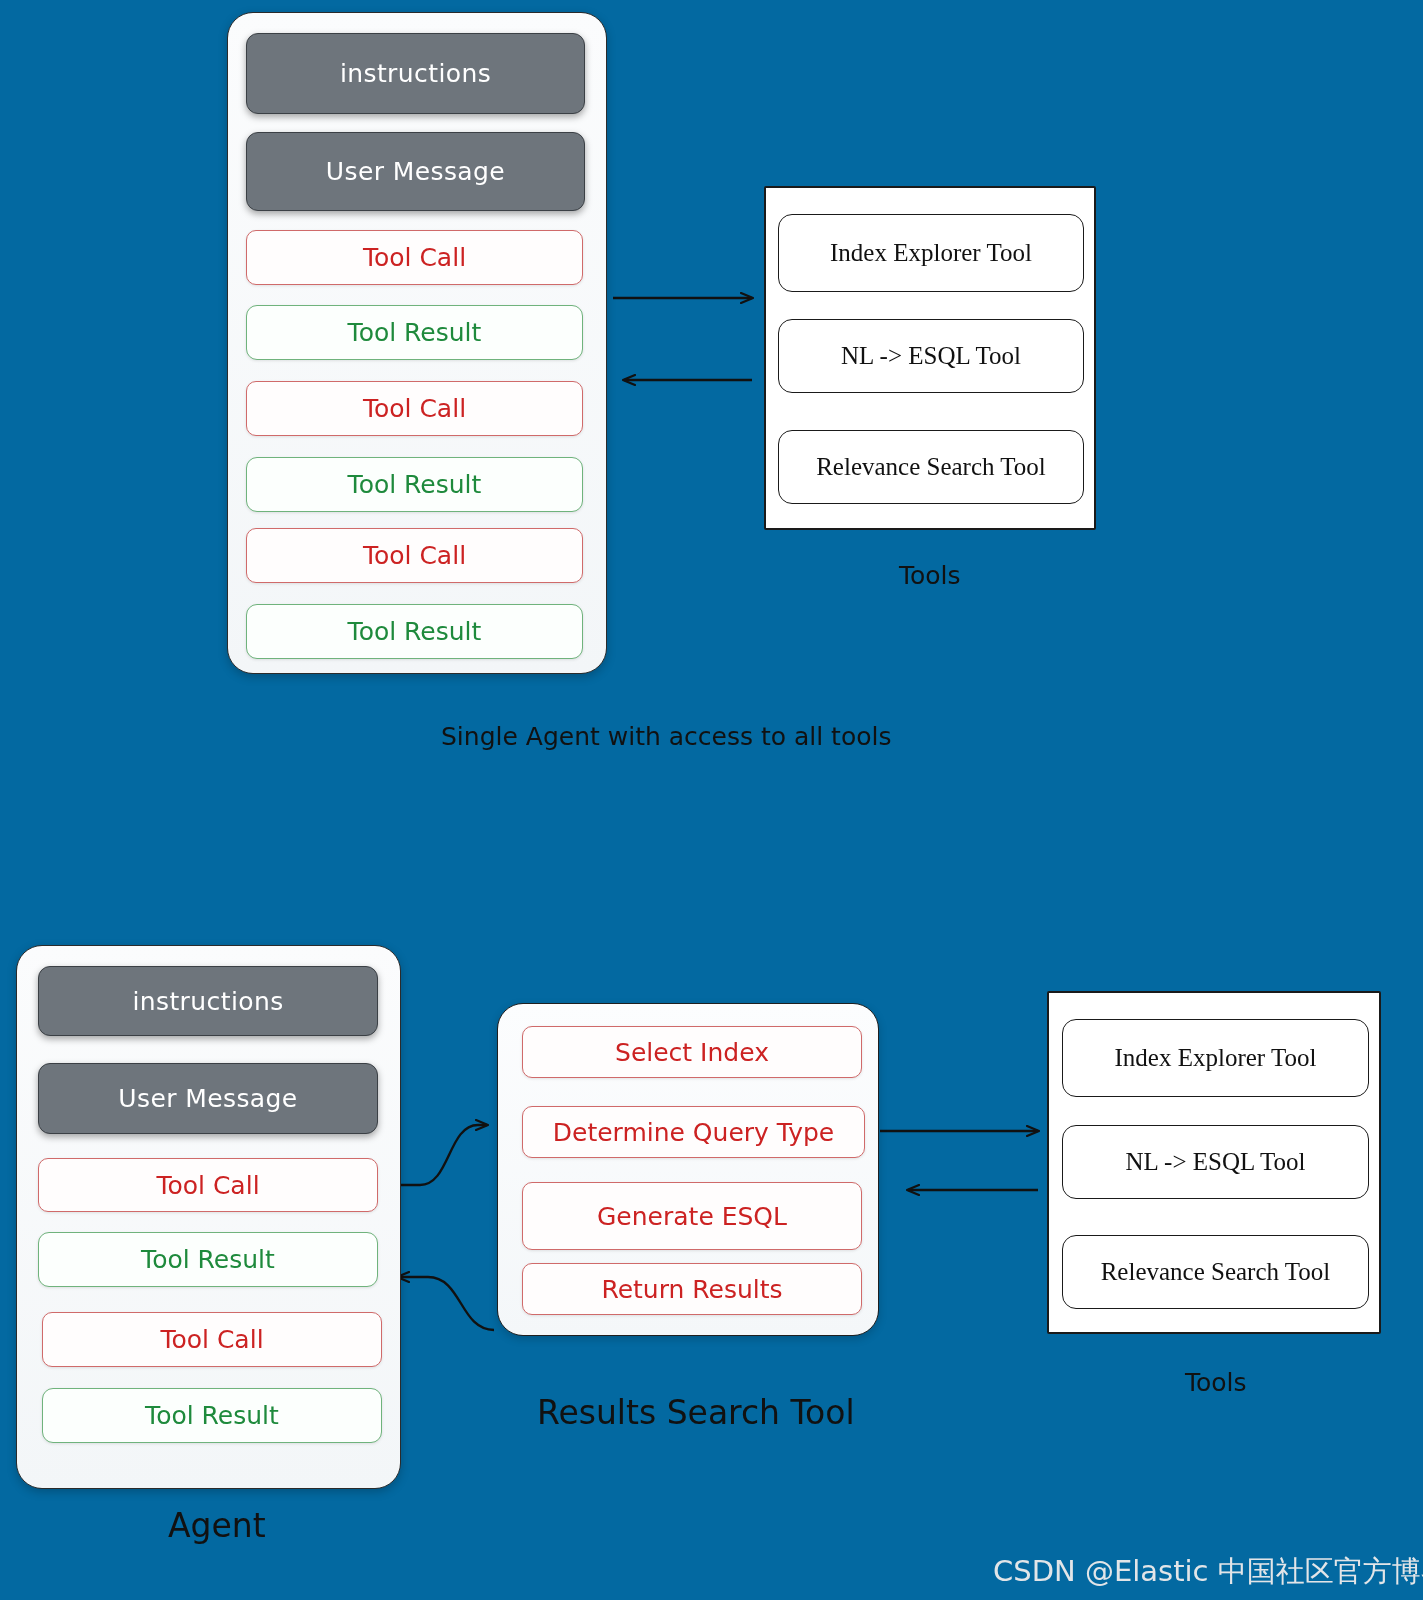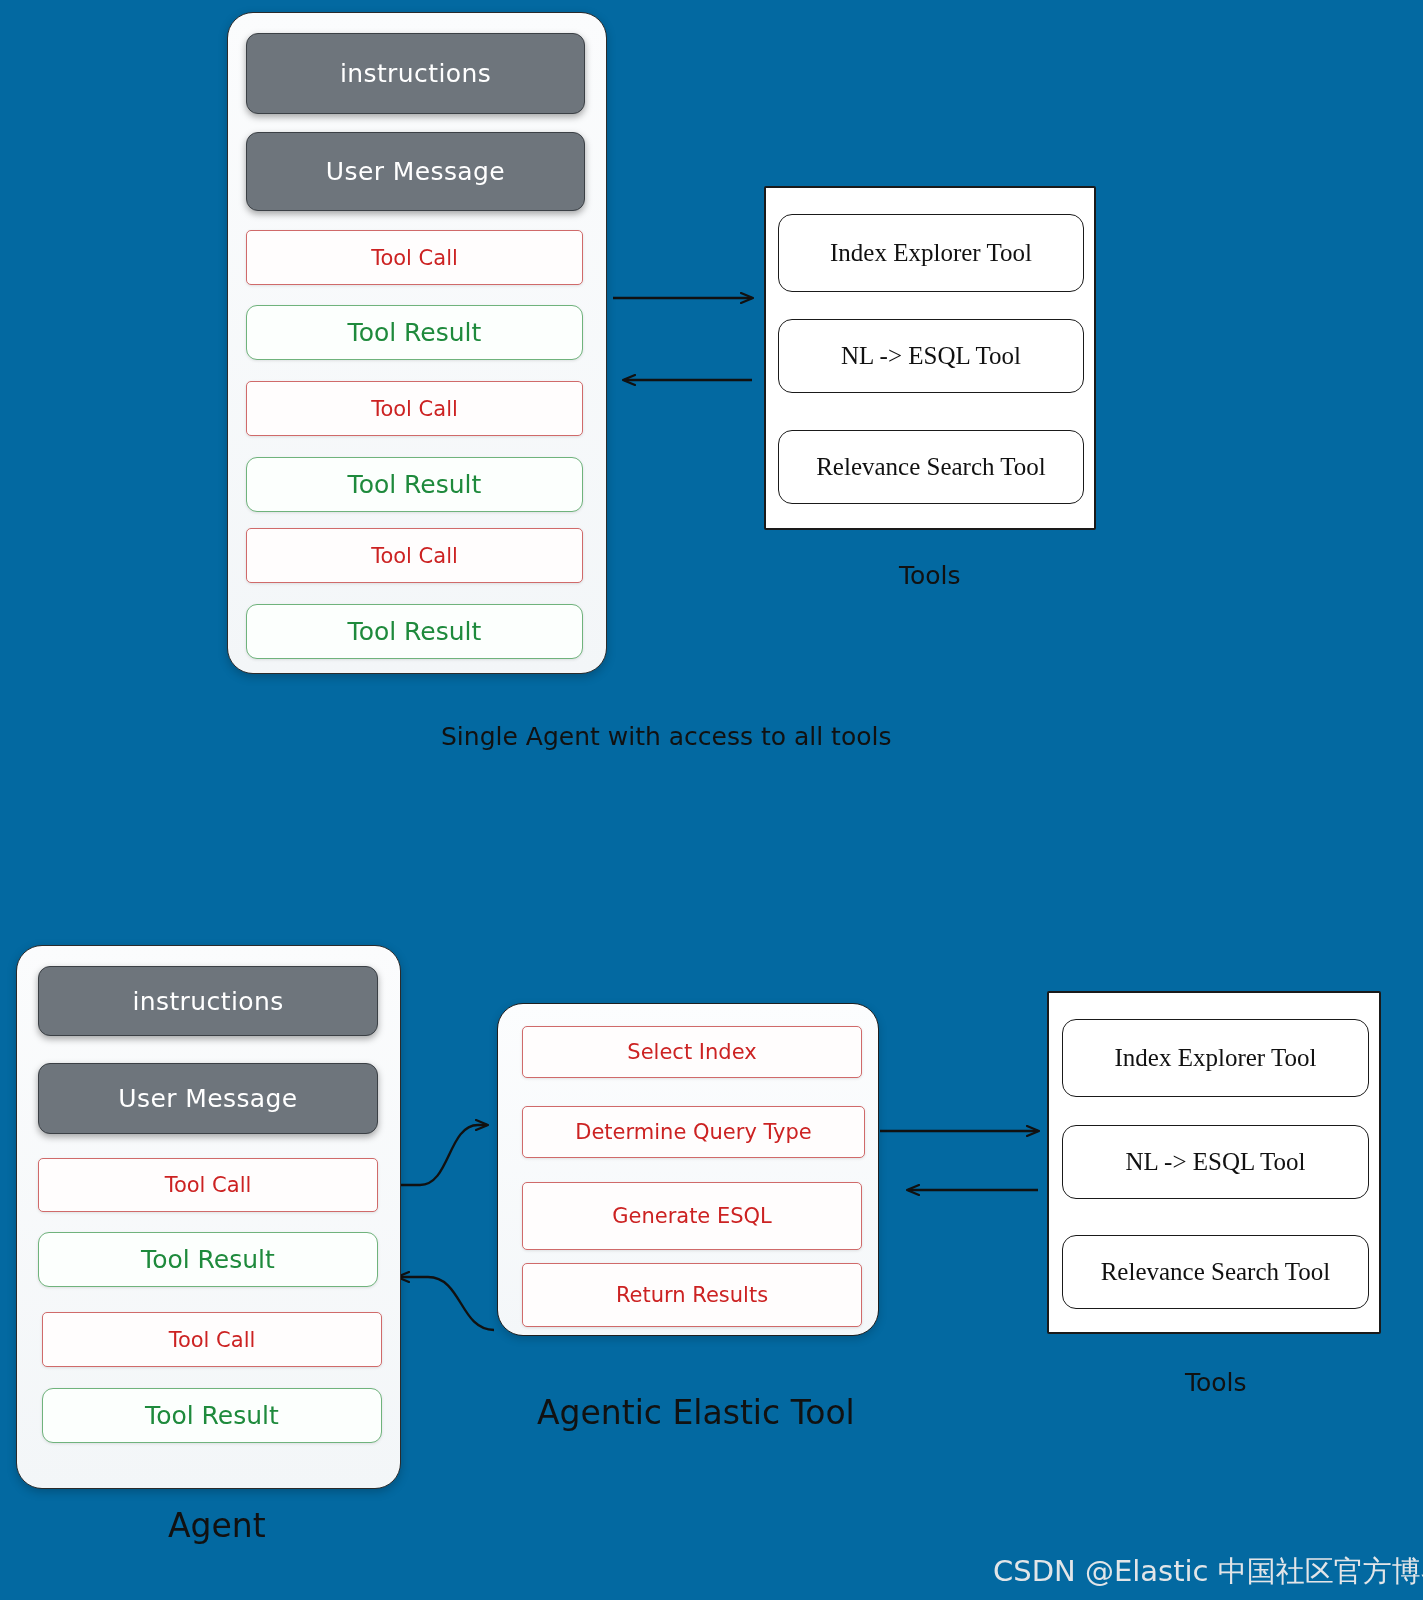--- a/index.html
+++ b/index.html
@@ -45,24 +45,24 @@
     background: #6e757c;
     color: #ffffff;
     box-shadow: 0 3px 7px rgba(0,0,0,0.35);
     font-size: 25px;
     letter-spacing: 0.4px;
   }
 
   
   .msg-red {
     border: 1.6px solid #d06a6a;
-    border-radius: 5px;
+    border-radius: 10px;
     background: #fffdfd;
     color: #cc2222;
-    font-size: 21px;
+    font-size: 25px;
     box-shadow: 0 1px 3px rgba(0,0,0,0.10);
   }
 
   
   .msg-green {
     border: 1.6px solid #6fb37c;
     border-radius: 11px;
     background: #fcfffd;
     color: #1e8a3c;
     font-size: 25px;
@@ -241,25 +241,25 @@
   </div>
 
   <div class="node msg-red" style="left:522px; top:1106px; width:343px; height:52px;">
     <span>Determine Query Type</span>
   </div>
 
   <div class="node msg-red" style="left:522px; top:1182px; width:340px; height:68px;">
     <span>Generate ESQL</span>
   </div>
 
-  <div class="node msg-red" style="left:522px; top:1263px; width:340px; height:64px;">
+  <div class="node msg-red" style="left:522px; top:1263px; width:340px; height:52px;">
     <span>Return Results</span>
   </div>
 
-  <div class="caption cap-lg" style="left:537px; top:1393px;">Agentic Elastic Tool</div>
+  <div class="caption cap-lg" style="left:537px; top:1393px;">Results Search Tool</div>
 
   <div class="node tools-shell" style="left:1047px; top:991px; width:334px; height:343px;"></div>
 
   <div class="node tool-item" style="left:1062px; top:1019px; width:307px; height:78px;">
     <span>Index Explorer Tool</span>
   </div>
 
   <div class="node tool-item" style="left:1062px; top:1125px; width:307px; height:74px;">
     <span>NL -&gt; ESQL Tool</span>
   </div>

